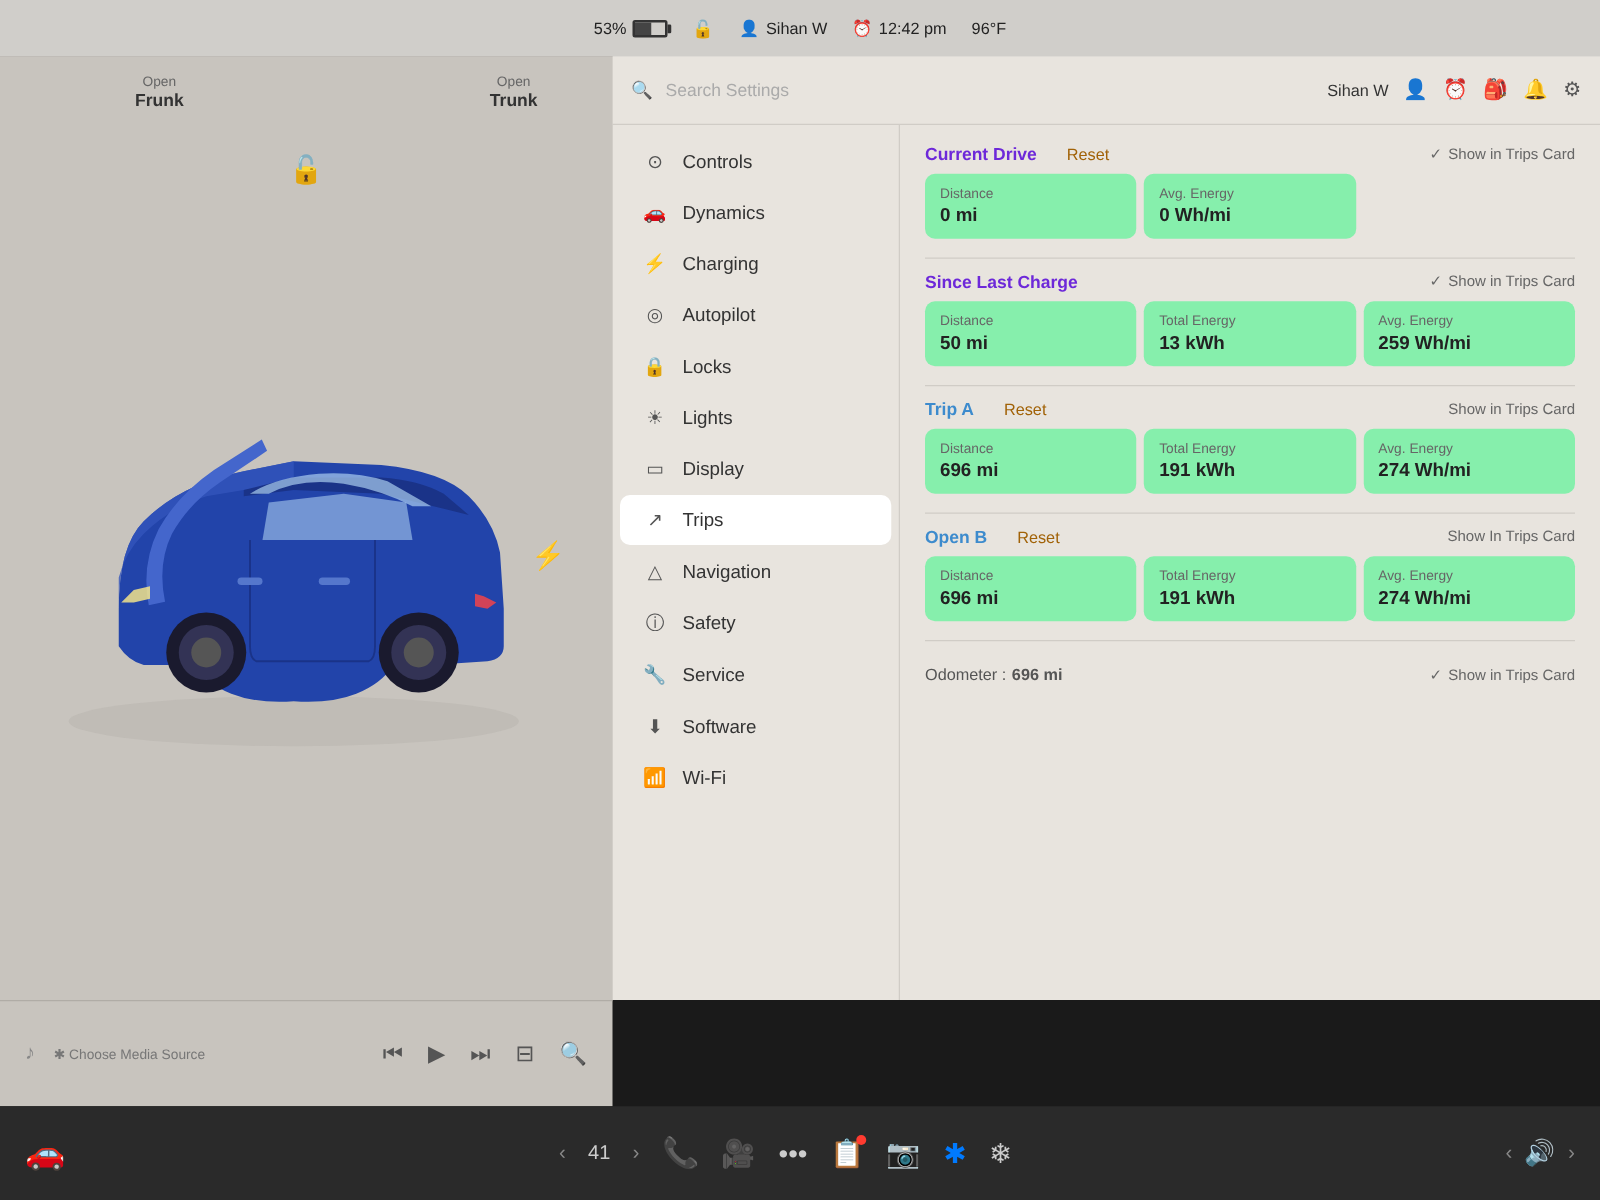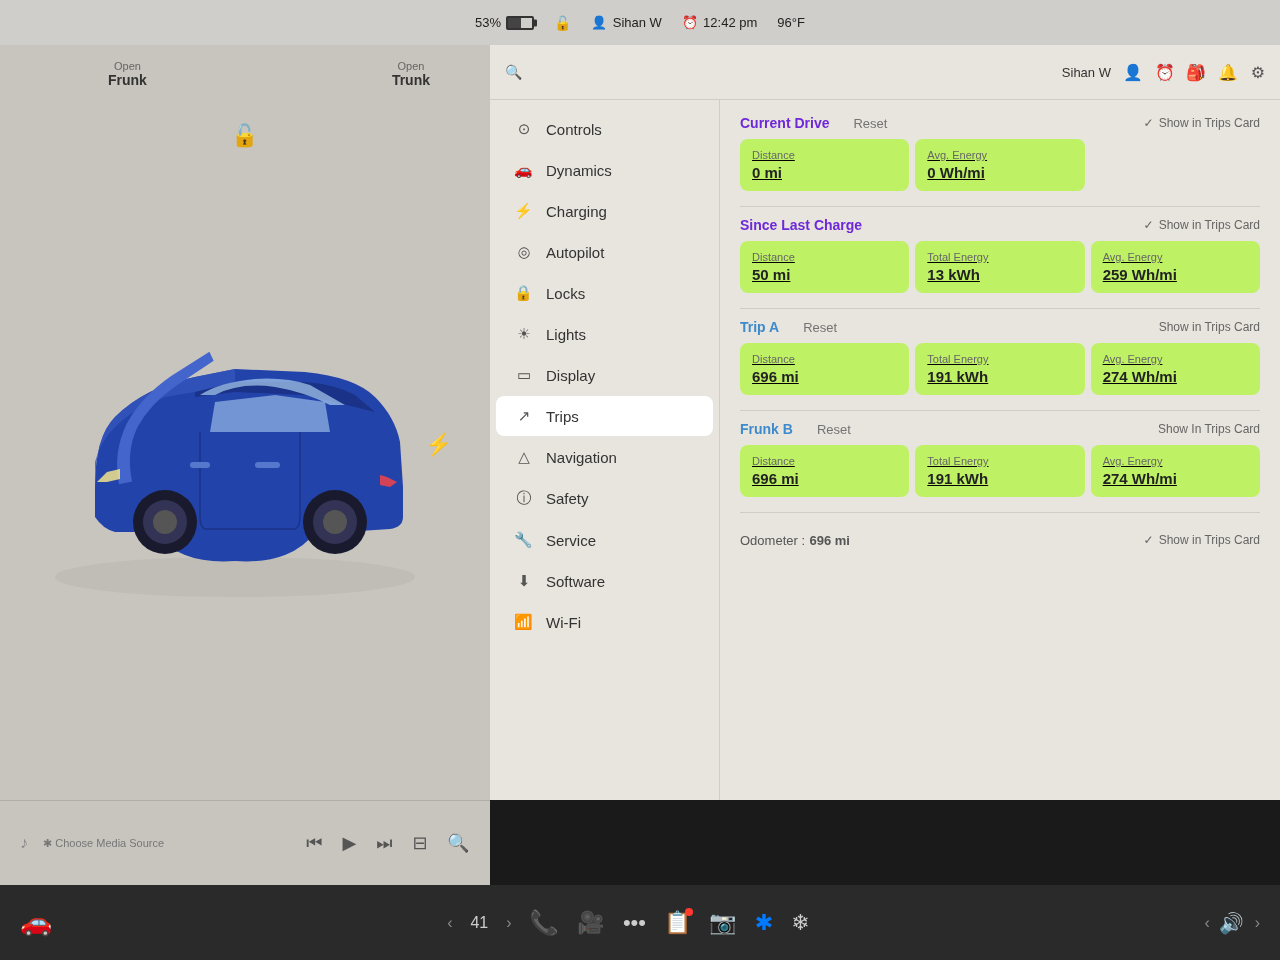--- a/index.html
+++ b/index.html
@@ -227,42 +227,41 @@
       justify-content: space-between;
       margin-bottom: 8px;
     }
     .trip-title {
       font-size: 14px;
       font-weight: 600;
       color: #6d28d9;
     }
     .trip-reset {
       font-size: 13px;
-      color: #737373;
+      color: #a16207;
       cursor: pointer;
       padding-left: 16px;
     }
     .trip-card-label {
       font-size: 12px;
       color: #666;
       display: flex;
       align-items: center;
       gap: 5px;
     }
 
     .stats-grid {
       display: grid;
       grid-template-columns: repeat(3, 1fr);
       gap: 6px;
     }
     .stat-box {
-      background: #bef264;
+      background: #86efac;
       border-radius: 8px;
       padding: 10px 12px;
-      text-decoration: underline;
     }
     .stat-label {
       font-size: 11px;
       color: #666;
       margin-bottom: 3px;
     }
     .stat-value {
       font-size: 15px;
       font-weight: 600;
       color: #222;
@@ -433,20 +432,21 @@
 
         <path d="M362,195 L352,190 L345,188 L345,198 L355,200 Z" fill="#ff4444" opacity="0.8"></path>
       </svg>
     </div>
   </div>
 
   <div class="right-panel">
 
     <div class="search-header">
       <span class="search-icon-wrap">🔍</span>
+      <span class="search-input-fake">Search Settings</span>
       <div class="header-icons">
         <span class="header-user">Sihan W</span>
         <span class="header-icon">👤</span>
         <span class="header-icon">⏰</span>
         <span class="header-icon">🎒</span>
         <span class="header-icon">🔔</span>
         <span class="header-icon">⚙</span>
       </div>
     </div>
 
@@ -584,21 +584,21 @@
               <div class="stat-value">274 Wh/mi</div>
             </div>
           </div>
         </div>
 
         <div class="section-divider"></div>
 
         <div class="trip-section">
           <div class="trip-header">
             <div style="display:flex;align-items:center;gap:8px;">
-              <span class="trip-title" style="color:#3d8bcd;">Frunk B</span>
+              <span class="trip-title" style="color:#3d8bcd;">Open B</span>
               <span class="trip-reset">Reset</span>
             </div>
             <div class="trip-card-label">
               <span>Show In Trips Card</span>
             </div>
           </div>
           <div class="stats-grid">
             <div class="stat-box">
               <div class="stat-label">Distance</div>
               <div class="stat-value">696 mi</div>

